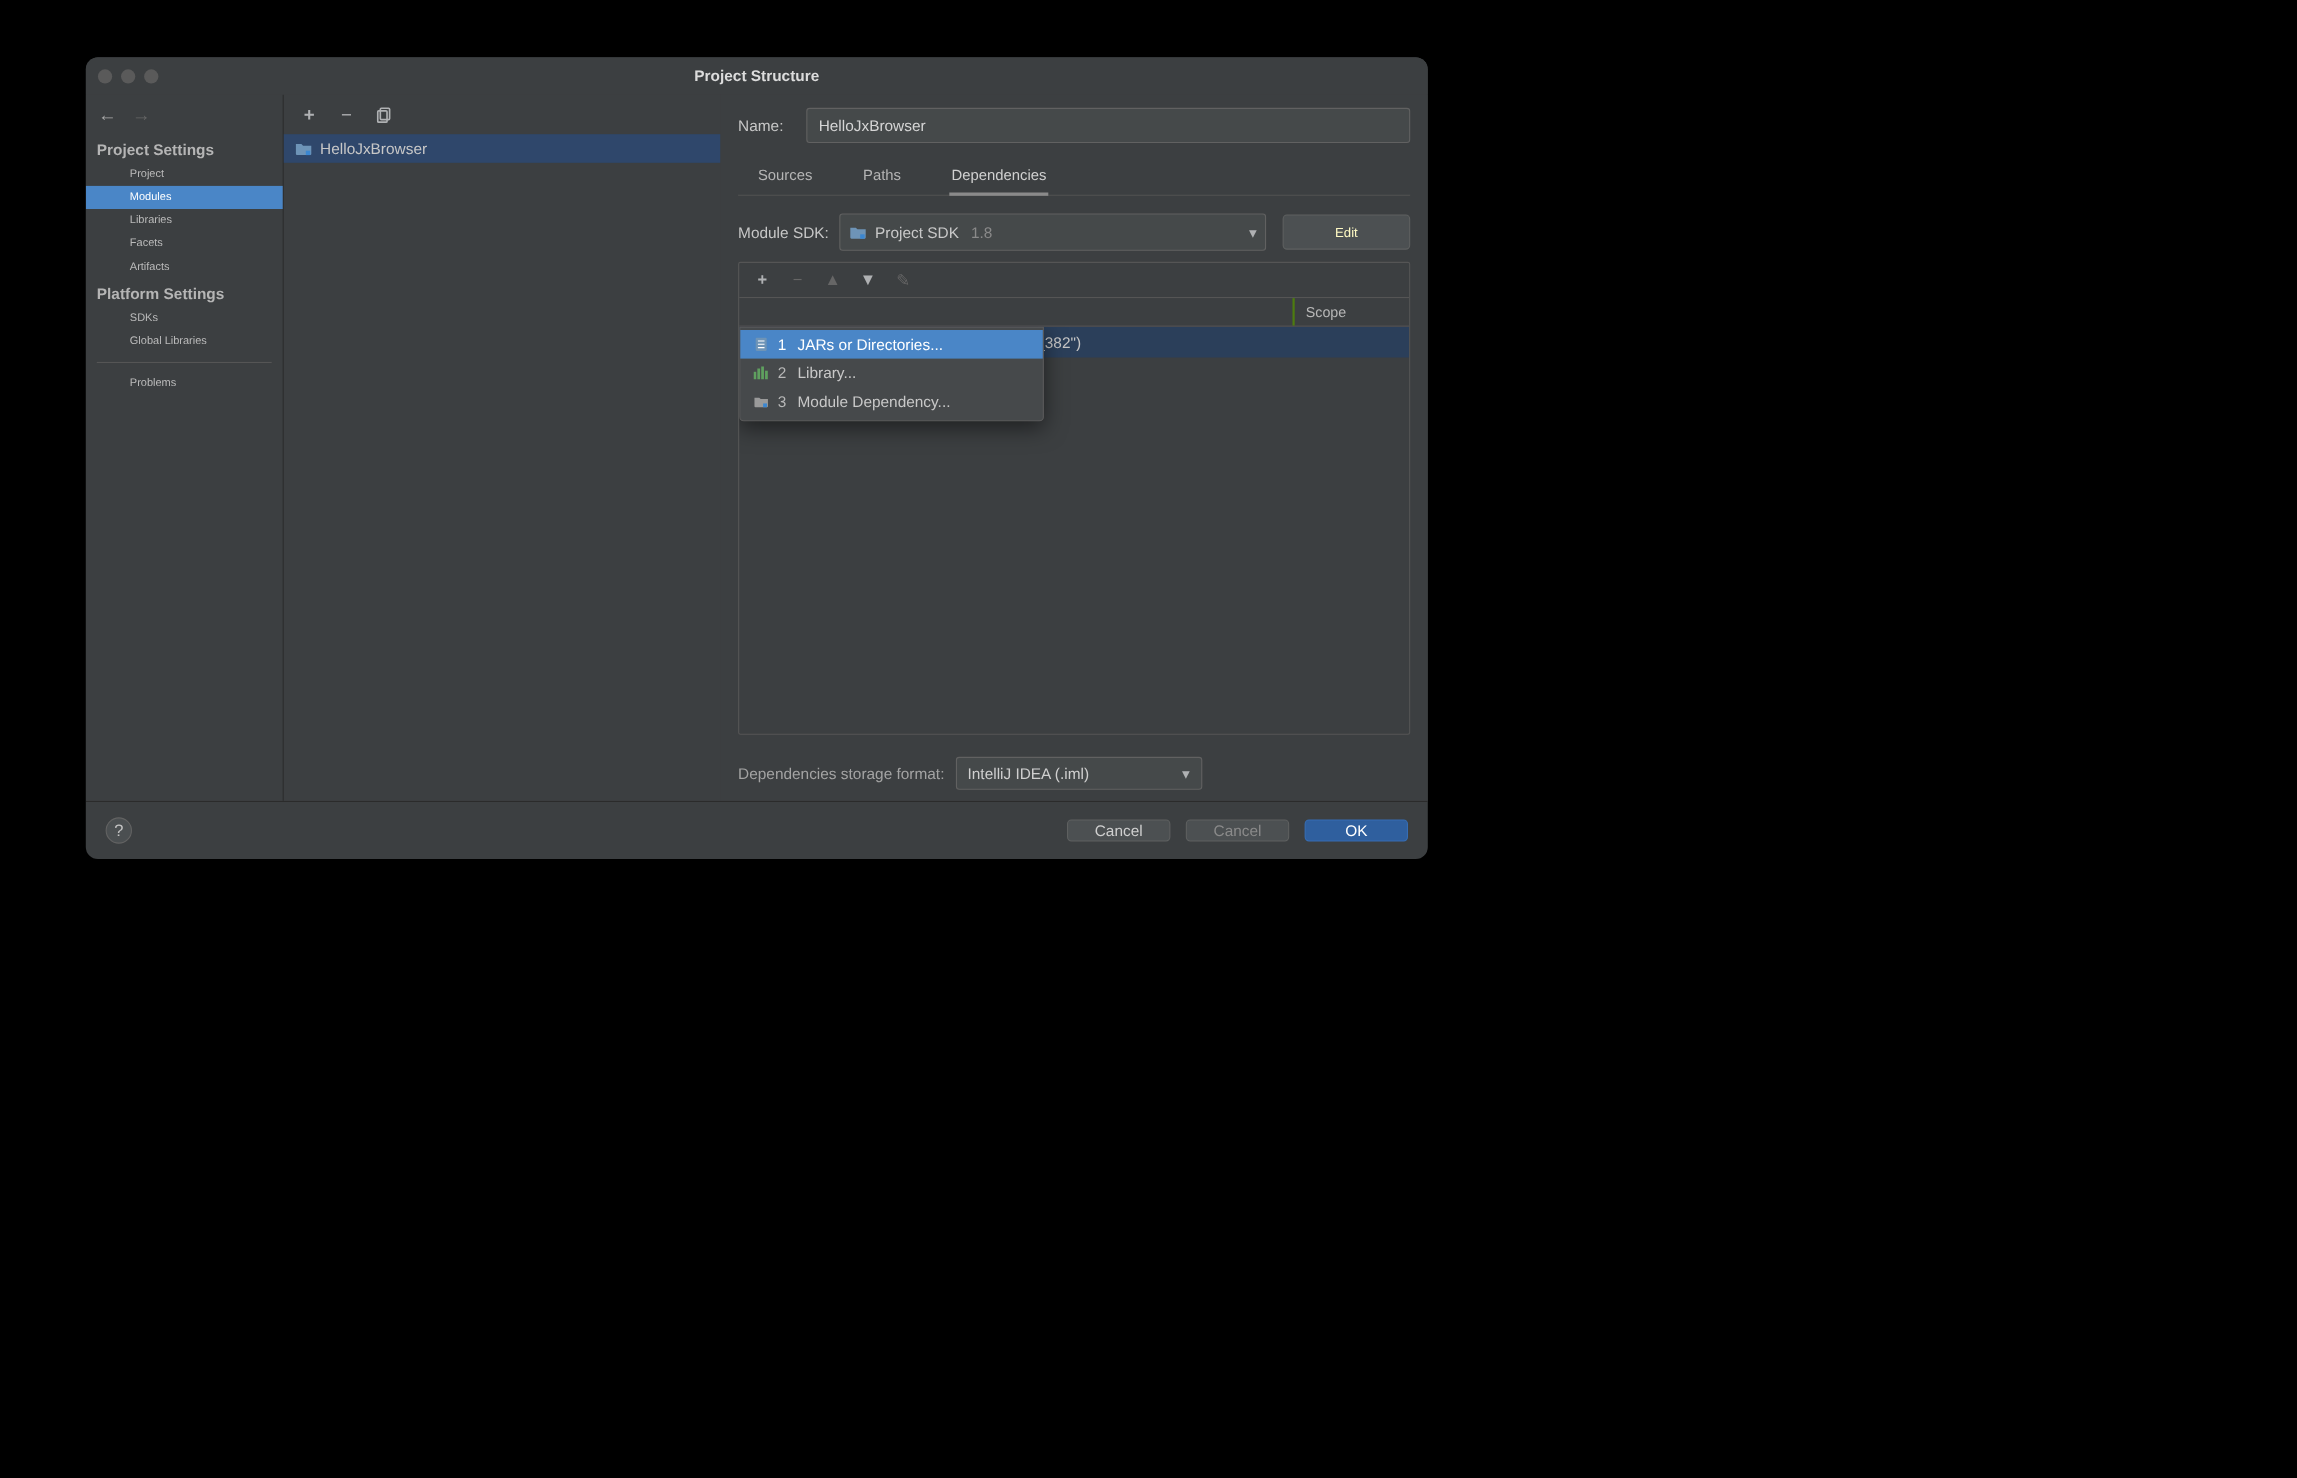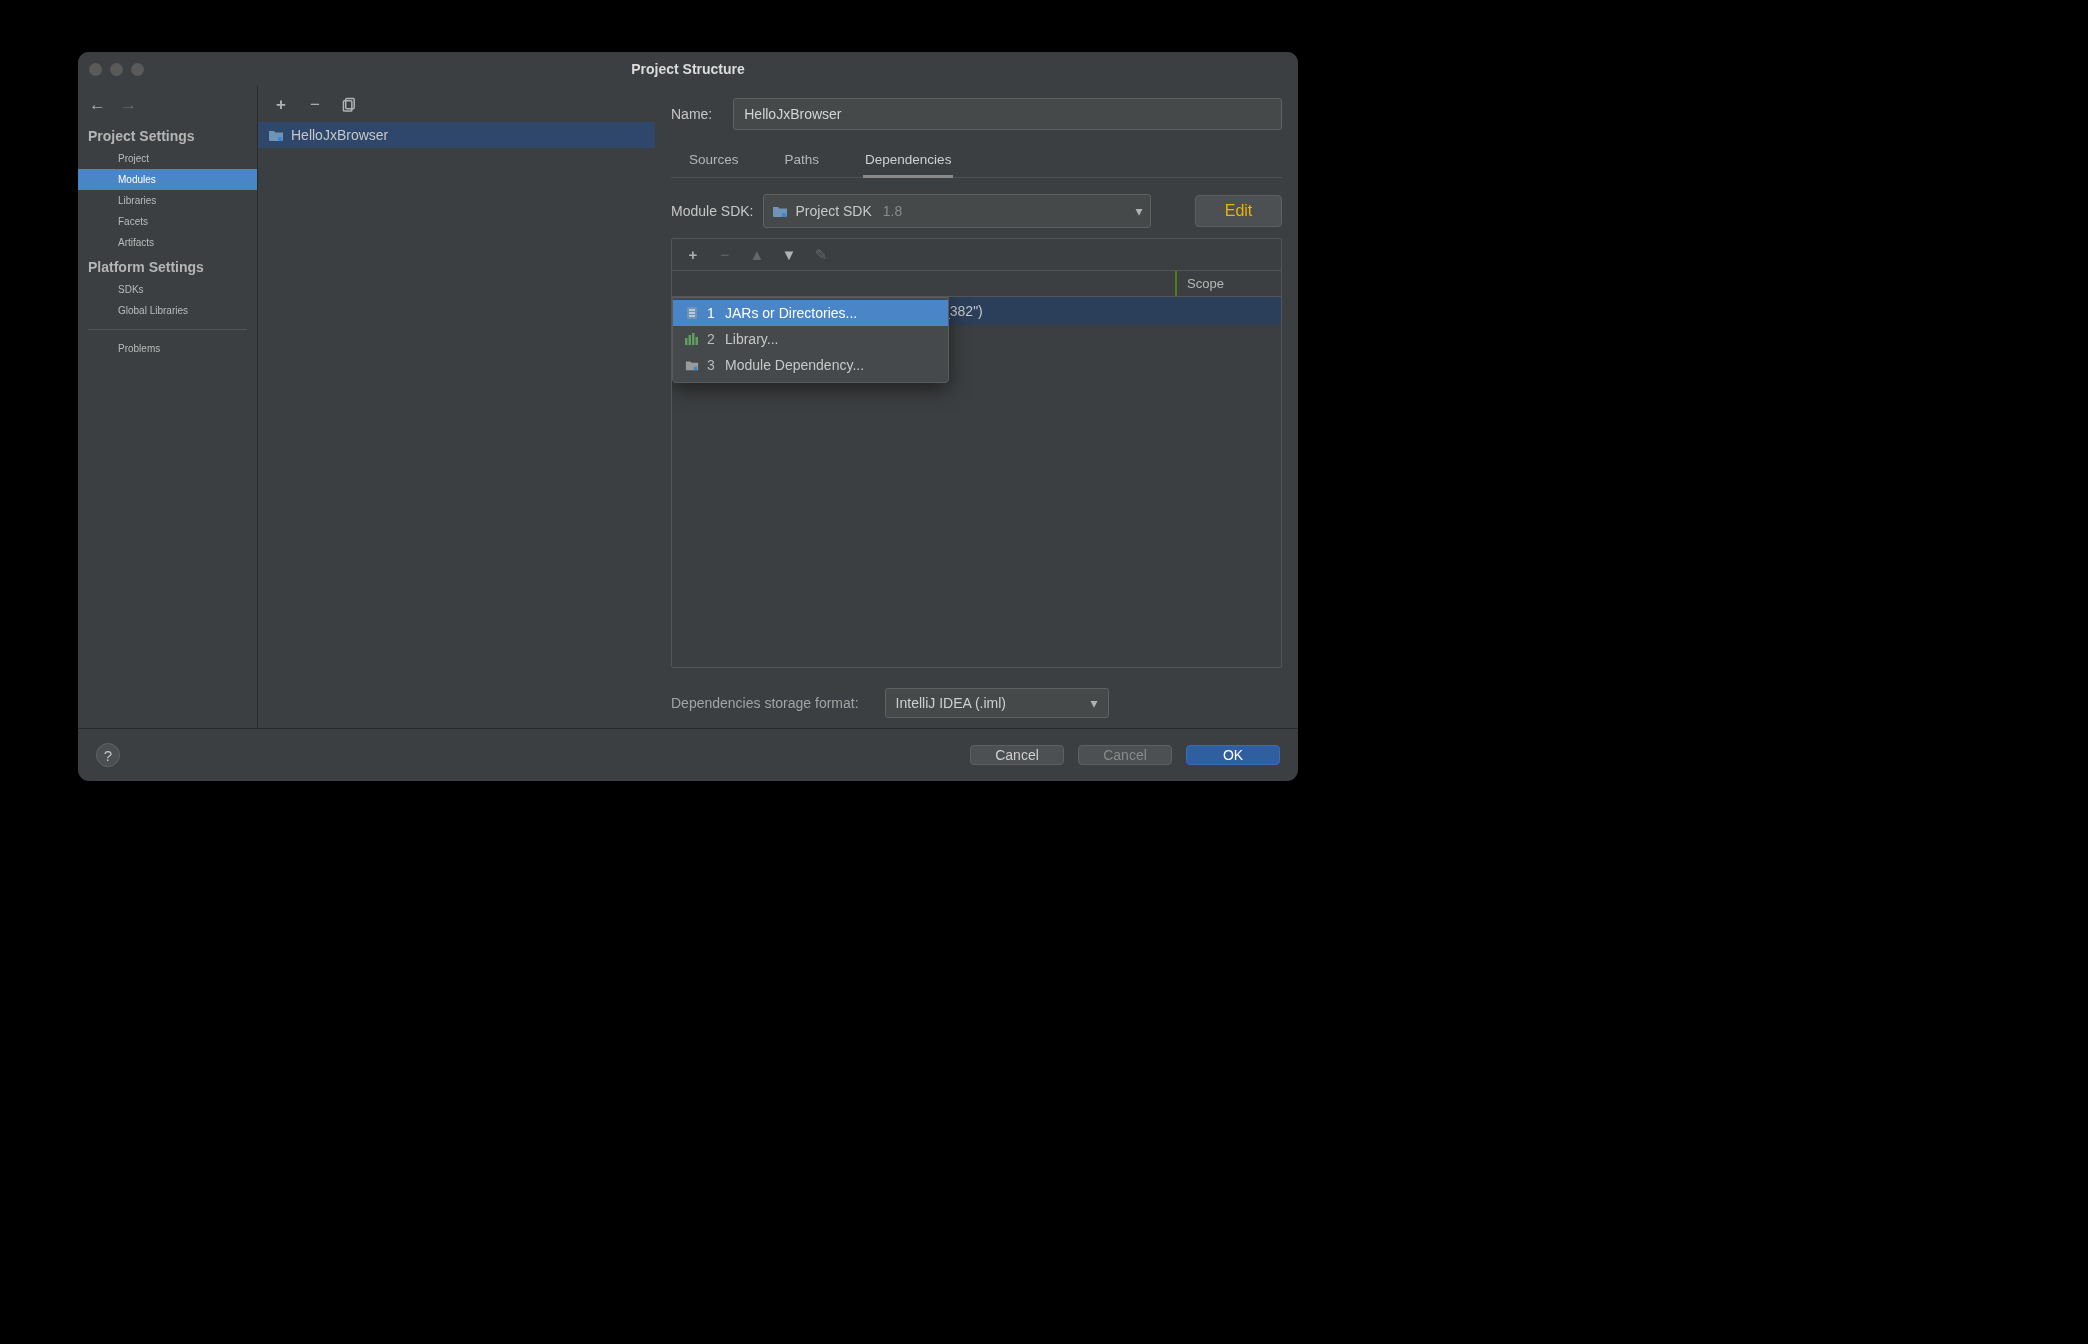--- a/index.html
+++ b/index.html
@@ -135,22 +135,22 @@
   .sdk-label{color:#c7c7c7;font-size:14px;}
   .sdk-select{
     flex:1;height:32px;max-width:388px;
     background:#45494a;border:1px solid #616161;border-radius:3px;
     display:flex;align-items:center;gap:7px;padding:16px 8px;color:#c9c9c9;font-size:14px;
     position:relative;
   }
   .sdk-select .dim{color:#8a8a8a;margin-left:4px;}
   .sdk-select .chev{margin-left:auto;color:#afb1b3;}
   .edit-btn{
-    width:87px;height:32px;background:#4c5052;border:1px solid #5e6060;border-radius:4px;
-    color:#eab308;font-size:16px;display:flex;align-items:center;justify-content:center;margin-left:auto;
+    width:116px;height:32px;background:#4c5052;border:1px solid #5e6060;border-radius:4px;
+    color:#fef9c3;font-size:12px;display:flex;align-items:center;justify-content:center;margin-left:auto;
   }
   .deps-area{
     border:1px solid #555;flex:1;min-height:0;display:flex;flex-direction:column;border-radius:2px;
     position:relative;background:#3c3f41;
   }
   .deps-toolbar{
     height:32px;display:flex;align-items:center;gap:16px;padding-left:13px;
     border-bottom:1px solid #555;
   }
   .deps-toolbar .ic{color:#afb1b3;font-size:15px;width:16px;text-align:center;}
@@ -179,21 +179,21 @@
     height:26px;display:flex;align-items:center;gap:8px;padding:0 12px;font-size:14px;color:#c8c8c8;
   }
   .popup-item .num{width:10px;color:#b8b8b8;}
   .popup-item.selected{background:var(--accent);color:#ffffff;}
   .popup-item.selected .num{color:#ffffff;}
   .popup-icon{width:14px;height:14px;display:inline-flex;align-items:center;justify-content:center;}
   .storage-row{display:flex;align-items:center;gap:10px;margin-top:10px;}
   .storage-label{color:#a3a3a3;font-size:14px;}
   .storage-select{
     width:224px;height:30px;background:#45494a;border:1px solid #616161;border-radius:3px;
-    display:flex;align-items:center;padding:0 10px;color:#cfcfcf;font-size:14px;position:relative;margin-left:16px;
+    display:flex;align-items:center;padding:0 10px;color:#cfcfcf;font-size:14px;position:relative;
   }
   .storage-select .chev{margin-left:auto;color:#afb1b3;}
   
   .footer{
     height:52px;display:flex;align-items:center;padding:0 18px;gap:14px;
   }
   .help{
     width:24px;height:24px;border-radius:50%;background:#4b4f51;border:1px solid #626262;
     color:#c3c3c3;font-size:15px;display:flex;align-items:center;justify-content:center;
   }

